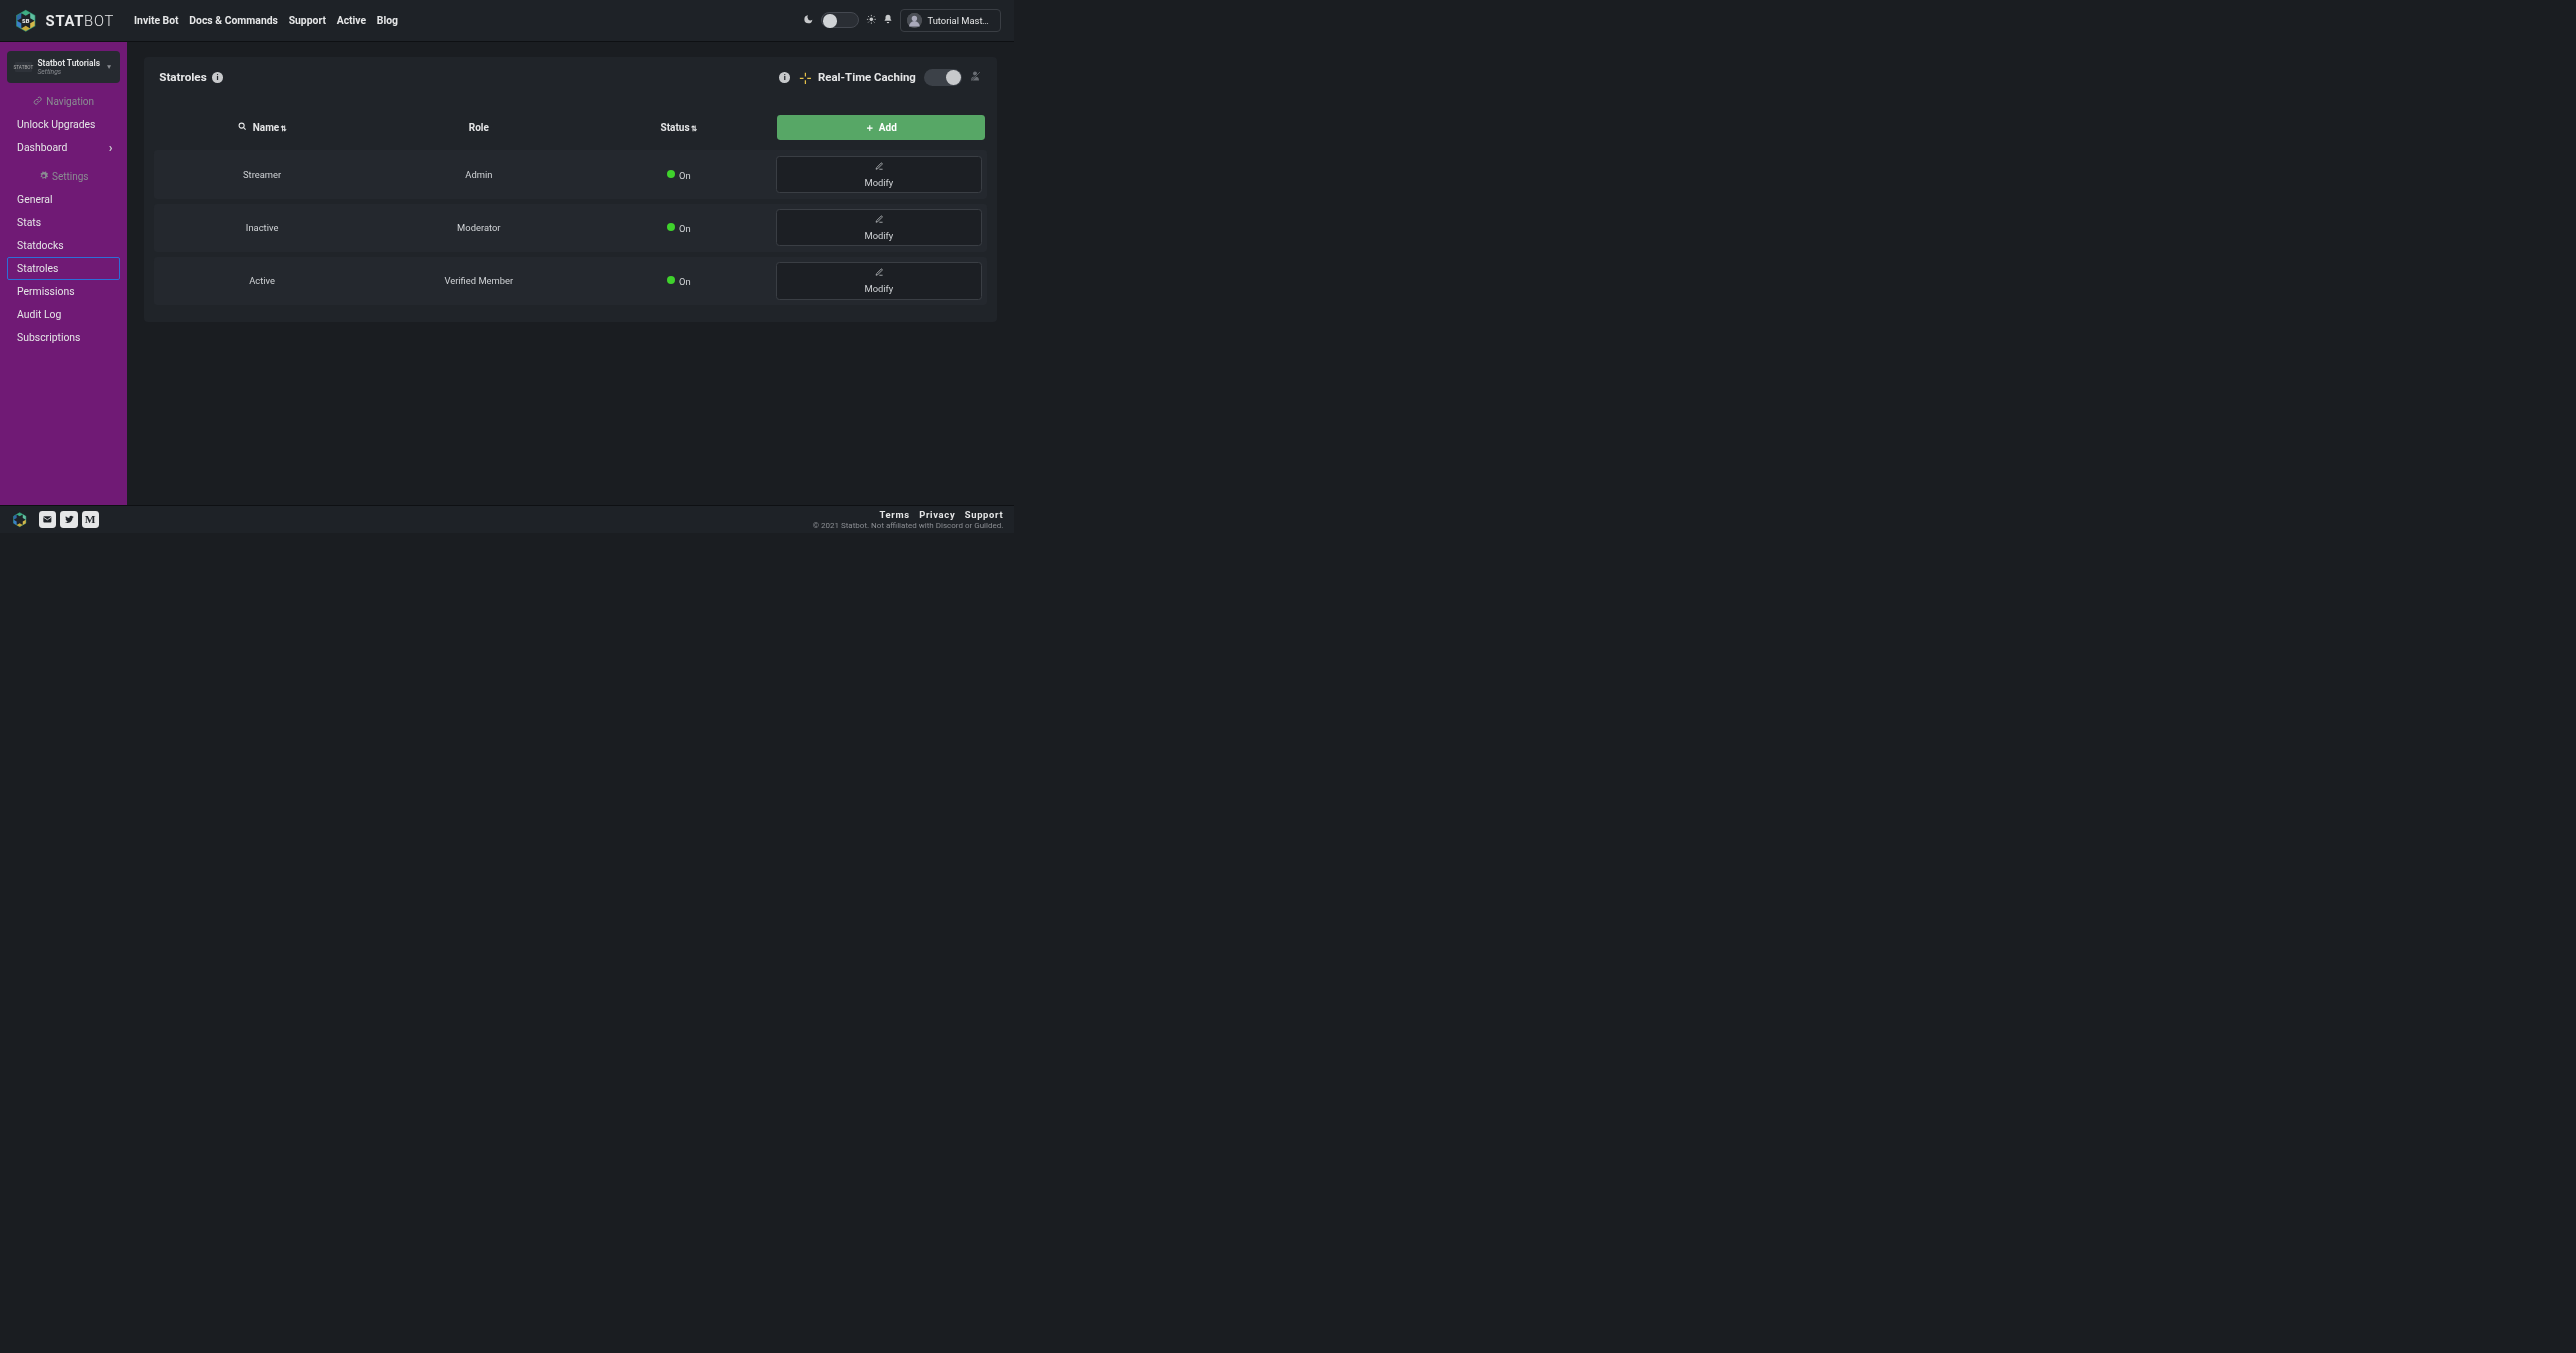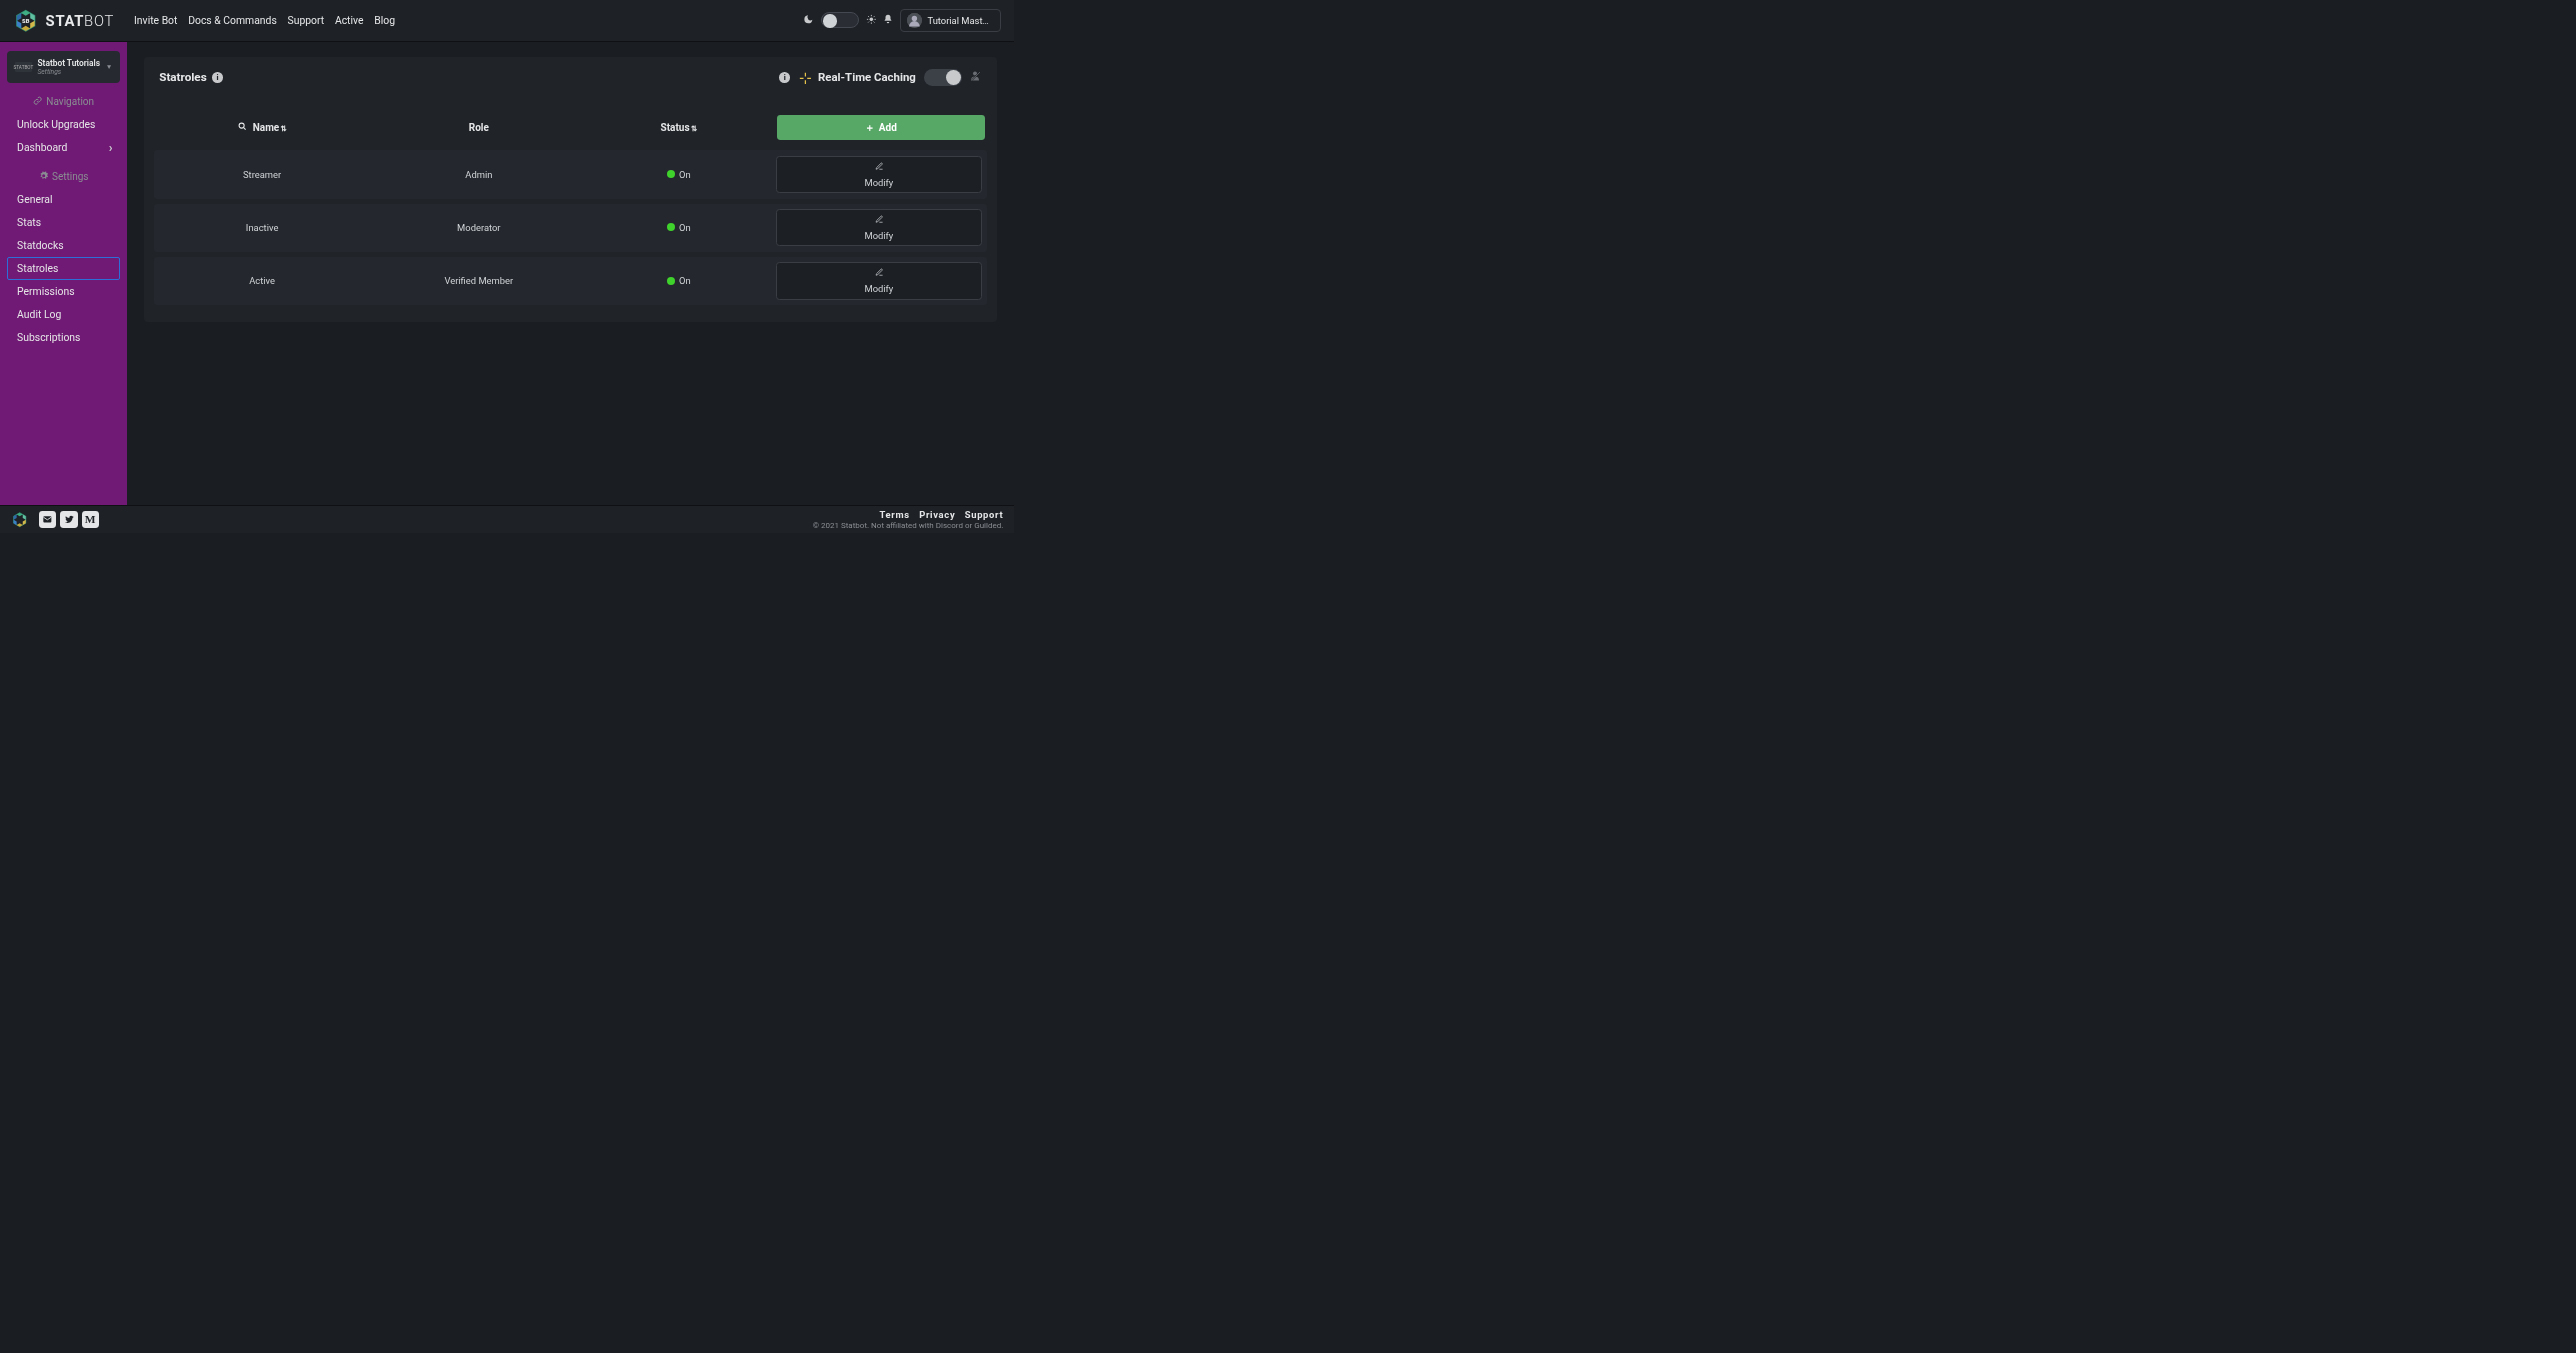--- a/index.html
+++ b/index.html
@@ -31,21 +31,21 @@
   font-weight: 700;
   letter-spacing: 0.7px;
   color: #e8e9ea;
 }
 .logo-text .light { font-weight: 300; }
 .nav-links { display: flex; gap: 10.7px; margin-left: 6.7px; }
 .nav-links a {
   color: #e5e6e7;
   text-decoration: none;
   font-size: 10.4px;
-  font-weight: 400;
+  font-weight: 700;
 }
 .header-right { display: flex; align-items: center; gap: 6.7px; }
 .theme-toggle {
   width: 38px; height: 16px;
   border-radius: 8px;
   background: #2a2e34;
   border: 0.7px solid #444850;
   position: relative;
   cursor: pointer;
 }
@@ -181,21 +181,21 @@
 .search-icon { margin-right: 4px; }
 td {
   background: #24282e;
   padding: 10.7px 6.7px;
   text-align: center;
   font-size: 9.4px;
   color: #d0d3d6;
 }
 tr td:first-child { border-top-left-radius: 3.4px; border-bottom-left-radius: 3.4px; }
 tr td:last-child { border-top-right-radius: 3.4px; border-bottom-right-radius: 3.4px; padding: 5.4px; }
-.status-pill { display: inline-flex; align-items: center; gap: 4px; }
+.status-pill { display: inline-flex; align-items: flex-start; gap: 4px; }
 .dot-green { width: 8px; height: 8px; border-radius: 50%; background: #3fd22c; }
 .btn-add {
   display: flex; align-items: center; justify-content: center; gap: 4px;
   background: #57a766;
   color: #fff;
   font-weight: 700;
   font-size: 10px;
   border-radius: 3.4px;
   width: 100%;
   padding: 5.4px 0;

